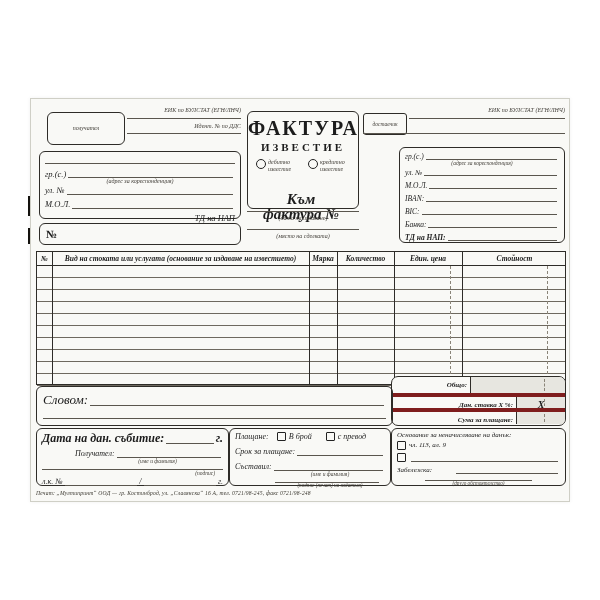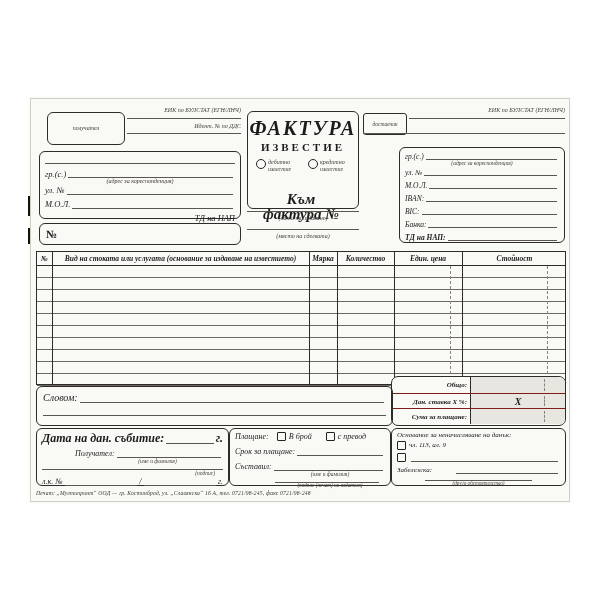--- a/index.html
+++ b/index.html
@@ -8,36 +8,36 @@
   .paper{position:absolute;left:30px;top:98px;width:538px;height:402px;
          background:#f9f9f6;border:1px solid #cfcfc6;box-shadow:0 0 4px rgba(0,0,0,.06);}
   .abs{position:absolute;}
   .box{border:1.3px solid #2e2c28;border-radius:6px;background:transparent;}
   .line{border-bottom:1px solid #5a564e;}
   .cap{font-size:6px;font-style:italic;color:#403d37;line-height:1.1;}
   .r{text-align:right;}
   .c{text-align:center;}
   .frow{display:flex;align-items:flex-end;font-style:italic;font-size:8.5px;line-height:1;}
   .fl{flex:1;border-bottom:1px solid #5a564e;height:8px;margin:0 2px;}
-  .title{font-weight:bold;font-size:20px;letter-spacing:2px;line-height:1;font-style:italic;}
+  .title{font-weight:bold;font-size:20px;letter-spacing:2px;line-height:1;}
   .subtitle{font-weight:bold;font-size:11px;letter-spacing:3px;line-height:1;margin-top:4px;}
   .radio{display:inline-block;width:8px;height:8px;border:1.3px solid #222;border-radius:50%;background:#f9f9f6;flex:none;}
   .cb{display:inline-block;width:7px;height:7px;border:1.3px solid #222;border-radius:1px;background:#f9f9f6;flex:none;margin-right:3px;}
   .tbl{position:absolute;left:5px;top:152px;width:530px;height:134px;border:1.4px solid #2e2c28;box-sizing:border-box;}
   .thead{display:grid;grid-template-columns:15px 257px 28px 57px 68px 105px;height:14px;
          border-bottom:1.4px solid #2e2c28;box-sizing:border-box;}
   .th{font-style:italic;font-weight:bold;font-size:7.5px;text-align:center;line-height:13px;
       white-space:nowrap;overflow:hidden;}
   .trow{height:12px;border-bottom:1px solid #6e695f;box-sizing:border-box;}
   .vline{position:absolute;top:0;bottom:0;border-left:1.2px solid #2e2c28;}
   .vdash{position:absolute;top:14px;bottom:0;border-left:1px dashed #8a8478;}
   .totals{position:absolute;left:360px;top:277px;width:175px;height:50px;background:#f9f9f6;
           border:1.3px solid #2e2c28;border-radius:7px;overflow:hidden;box-sizing:border-box;}
   .trow2{display:flex;height:15.6px;box-sizing:border-box;}
-  .trow2+.trow2{border-top:1px solid #7f1d1d;}
+  .trow2+.trow2{border-top:4px solid #7f1d1d;padding-left:46px;}
   .tlabel{width:78px;text-align:right;font-style:italic;font-weight:bold;font-size:7px;
           padding:4px 3px 0 0;box-sizing:border-box;}
   .tval{flex:1;background:#e7e6e0;border-left:1.3px solid #2e2c28;position:relative;
         font-weight:bold;font-style:italic;font-size:10px;text-align:center;line-height:15px;}
   .tval:after{content:"";position:absolute;right:20px;top:2px;bottom:2px;border-left:1px dashed #8a8478;}
   .bbox{position:absolute;top:329px;height:58px;box-sizing:border-box;}
   .edge-mark{position:absolute;left:28px;width:5px;background:#15130f;}
   .foot{font-size:5.6px;font-style:italic;color:#3a372f;letter-spacing:.2px;}
 </style>
 </head>
@@ -186,21 +186,21 @@
       <div class="tlabel">Дан. ставка  X %:</div>
       <div class="tval">X</div>
     </div>
     <div class="trow2">
       <div class="tlabel">Сума за плащане:</div>
       <div class="tval"></div>
     </div>
   </div>
 
   <div class="abs box" style="left:5px;top:287px;width:357px;height:40px;padding:6px 6px 0 6px;box-sizing:border-box;">
-    <div class="frow" style="font-size:10px;">
+    <div class="frow" style="font-size:13px;">
       <span>Словом:</span>
       <span class="fl"></span>
     </div>
     <div class="line" style="height:12px;"></div>
   </div>
 
   <div class="bbox box" style="left:5px;width:193px;padding:3px 5px;">
     <div class="frow" style="font-size:12px;font-weight:bold;">
       <span>Дата на дан. събитие:</span>
       <span class="fl"></span>

